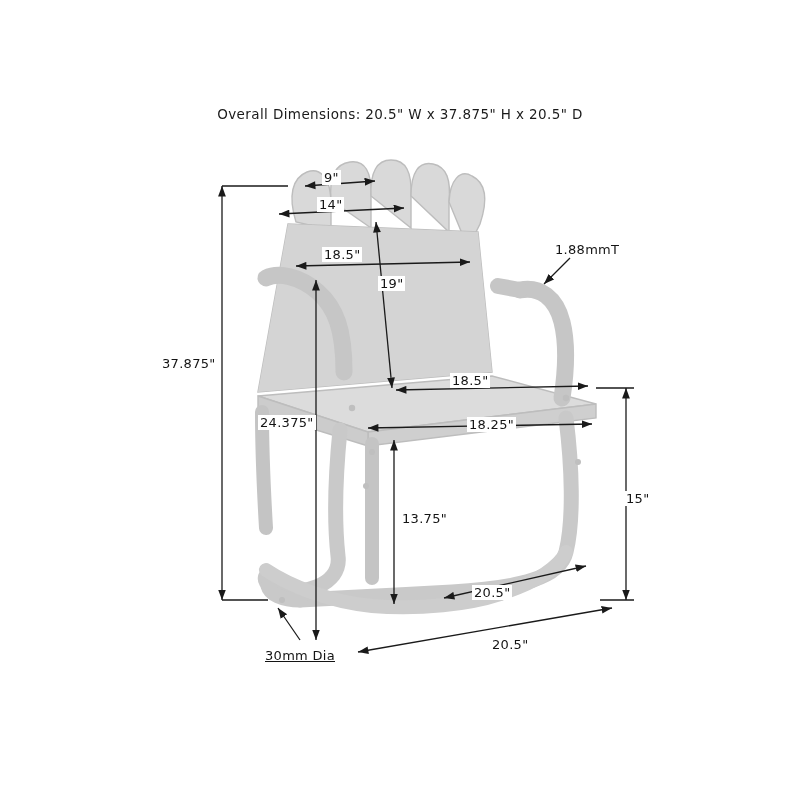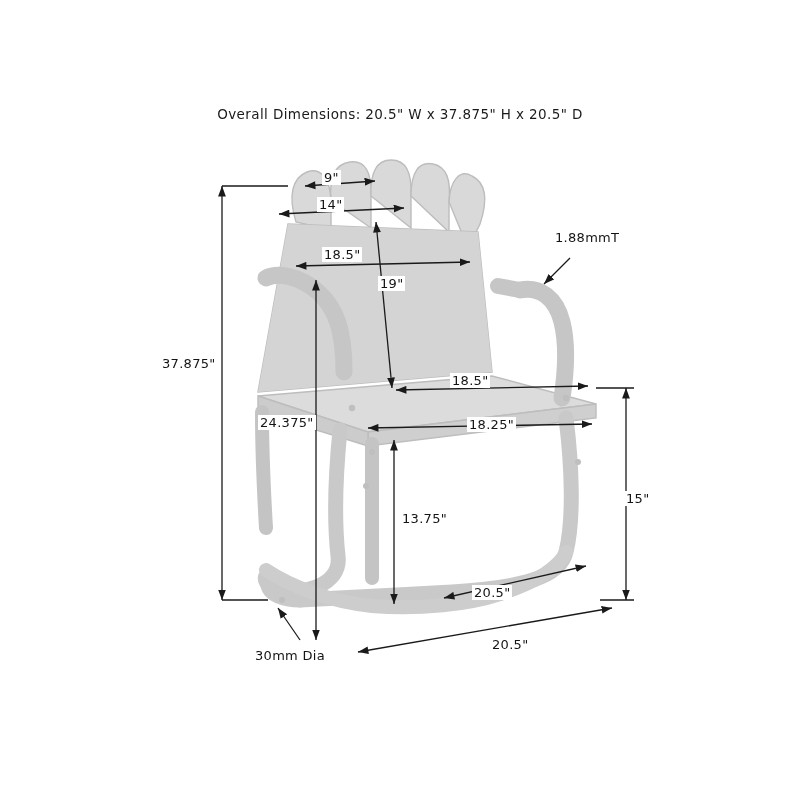--- a/index.html
+++ b/index.html
@@ -141,24 +141,24 @@
       <line x1="358" y1="652" x2="612" y2="608" marker-start="url(#al)" marker-end="url(#ar)"></line>
 
       <line x1="300" y1="640" x2="278" y2="608" marker-end="url(#ar)"></line>
     </g>
   </svg>
 
   <div class="dimlabel" style="left:322px; top:170px;">9"</div>
   <div class="dimlabel" style="left:317px; top:197px;">14"</div>
   <div class="dimlabel" style="left:322px; top:247px;">18.5"</div>
   <div class="dimlabel" style="left:378px; top:276px;">19"</div>
-  <div class="dimlabel" style="left:553px; top:230px;">1.88mmT</div>
+  <div class="dimlabel" style="left:553px; top:242px;">1.88mmT</div>
   <div class="dimlabel" style="left:450px; top:373px;">18.5"</div>
   <div class="dimlabel" style="left:467px; top:417px;">18.25"</div>
   <div class="dimlabel" style="left:160px; top:356px;">37.875"</div>
   <div class="dimlabel" style="left:258px; top:415px;">24.375"</div>
   <div class="dimlabel" style="left:400px; top:511px;">13.75"</div>
   <div class="dimlabel" style="left:624px; top:491px;">15"</div>
   <div class="dimlabel" style="left:472px; top:585px;">20.5"</div>
   <div class="dimlabel" style="left:490px; top:637px;">20.5"</div>
-  <div class="dimlabel" style="left:253px; top:648px;">30mm Dia</div>
+  <div class="dimlabel" style="left:263px; top:648px;text-decoration:underline;">30mm Dia</div>
 
 </div>
 
 </body></html>

